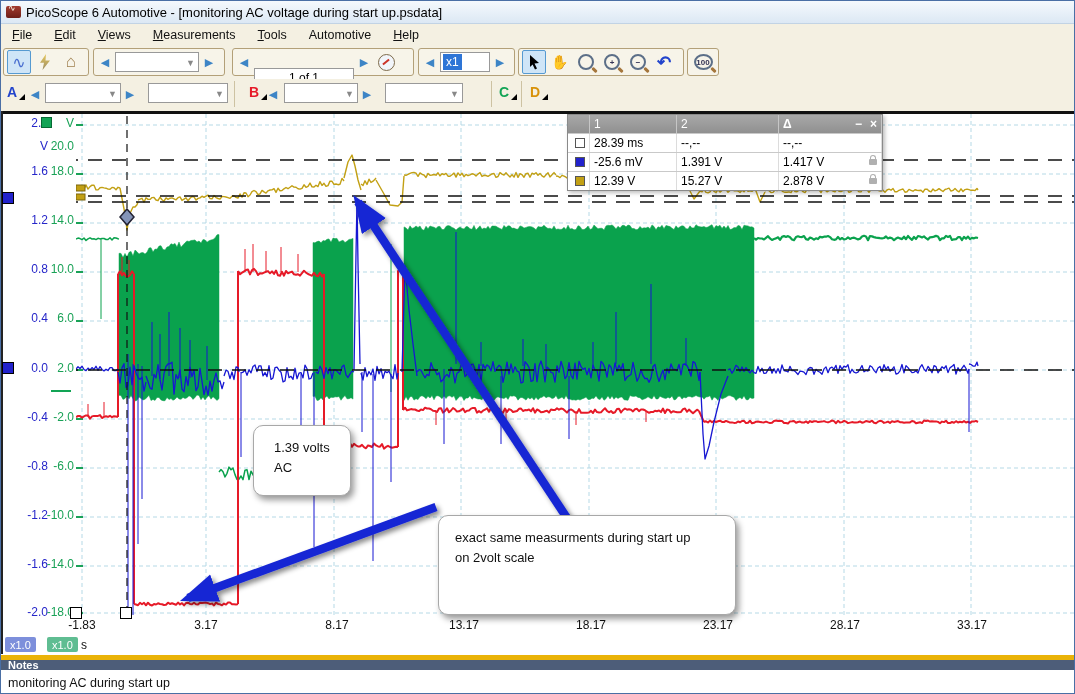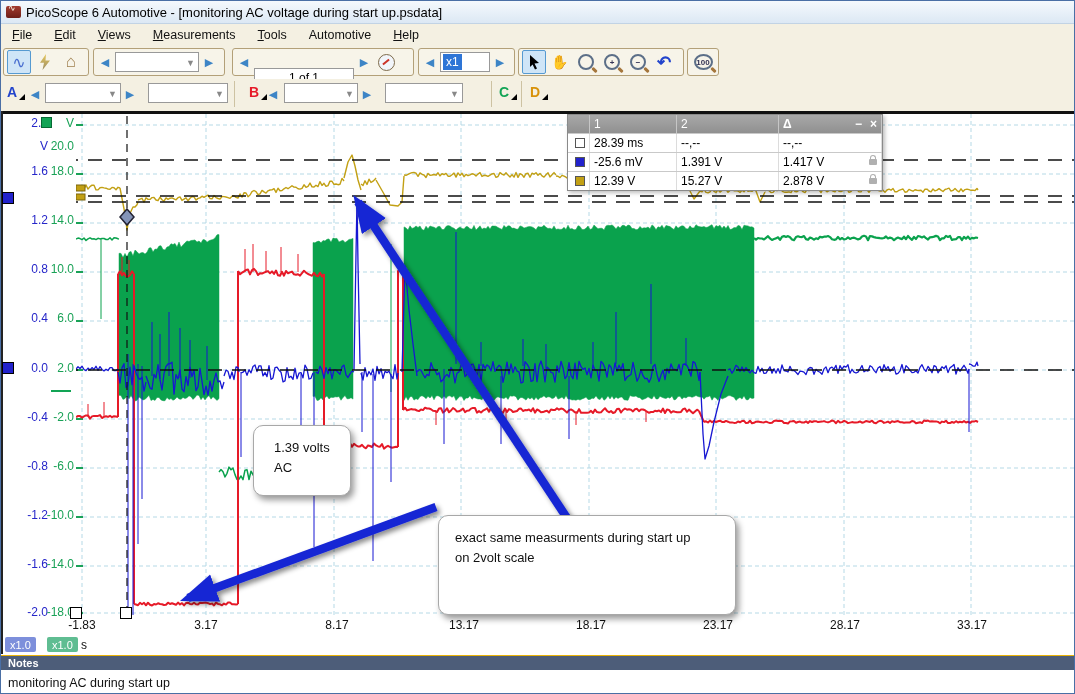--- a/index.html
+++ b/index.html
@@ -91,21 +91,21 @@
   .lock::before{content:"";position:absolute;left:1px;top:-4px;width:4px;height:4px;
      border:1.5px solid #b0b0b0;border-bottom:none;border-radius:3px 3px 0 0;}
 
   
   .callout{position:absolute;background:#fff;border:1px solid #a8a8a8;border-radius:10px;
      box-shadow:3px 4px 6px rgba(0,0,0,.4);font-size:13px;color:#111;z-index:7;box-sizing:border-box;}
   .callout div{line-height:20px;}
 
   
   .notesbar{position:absolute;left:0;top:654px;width:1075px;height:15px;background:#4d5d79;
-     border-top:1px solid #eab308;color:#fff;font-size:11px;font-weight:bold;
+     border-top:5px solid #eab308;color:#fff;font-size:11px;font-weight:bold;
      display:flex;align-items:center;padding-left:7px;box-sizing:border-box;}
   .notesline{position:absolute;left:0;top:669px;width:1075px;height:25px;background:#fff;
      font-size:12.5px;color:#111;display:flex;align-items:center;padding-left:7px;box-sizing:border-box;}
 </style>
 </head>
 <body>
 
 <div id="win">
 
   <div class="titlebar">

